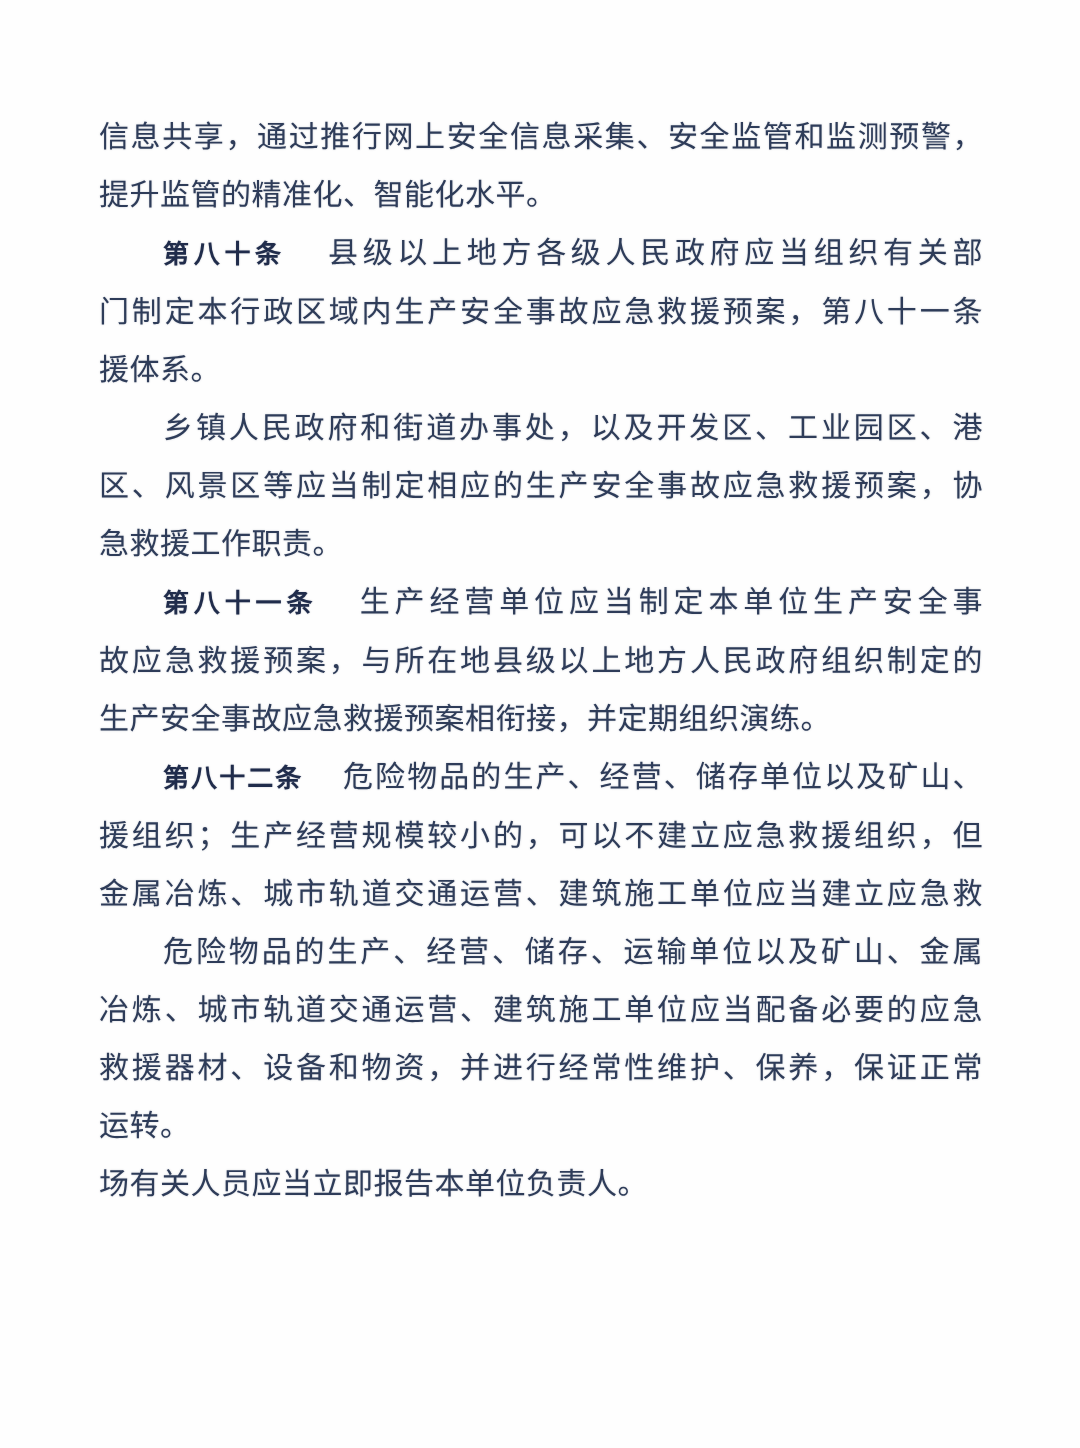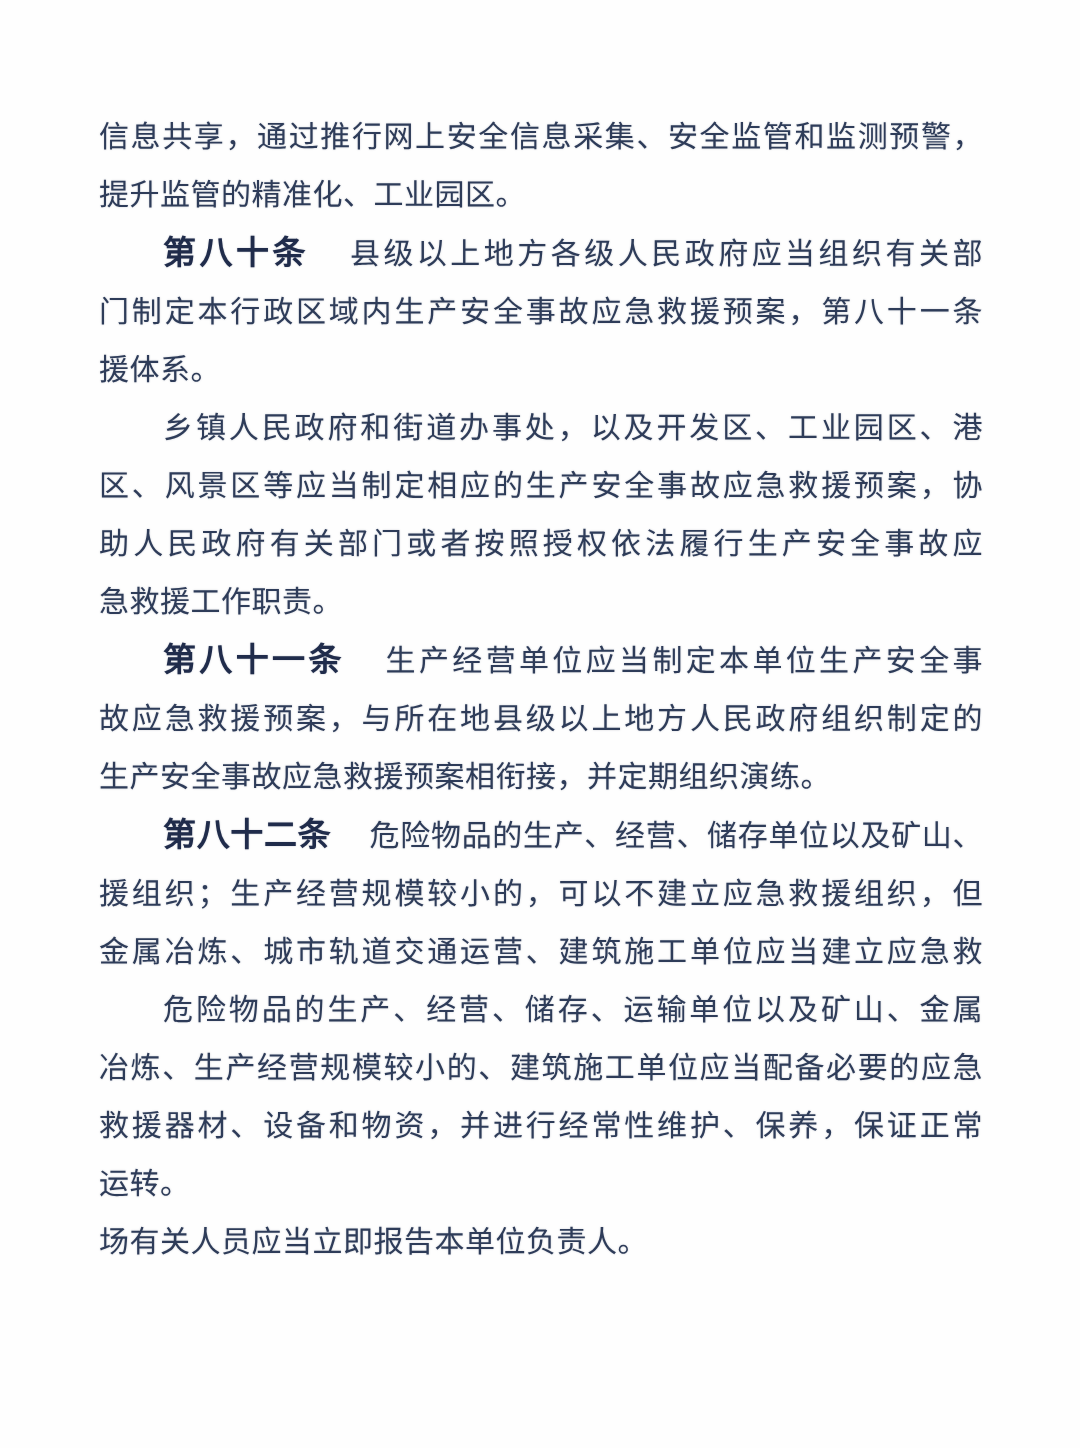--- a/index.html
+++ b/index.html
@@ -34,48 +34,47 @@
   .law-line.full {
     text-align-last: justify;
   }
   
   .law-line.indent {
     padding-left: 64px;
   }
   .article-number {
     font-family: "Liberation Sans", sans-serif;
     font-weight: 700;
-    font-size: 33px;
+    font-size: 26px;
     color: var(--article-color, #202c4b);
     text-shadow: 0 0 1.5px rgba(32, 44, 75, 0.35);
   }
   .article-gap {
     display: inline-block;
     width: 38px;
   }
 </style>
 </head>
 <body>
 
 <div class="page">
   <div class="text-body" id="text-body">
       <div class="law-line full"><span>信息共享，通过推行网上安全信息采集、安全监管和监测预警，</span></div>
-      <div class="law-line"><span>提升监管的精准化、工业园区。</span></div>
+      <div class="law-line"><span>提升监管的精准化、智能化水平。</span></div>
       <div class="law-line full indent"><span class="article-number">第八十条</span><span class="article-gap"></span><span>县级以上地方各级人民政府应当组织有关部</span></div>
       <div class="law-line full"><span>门制定本行政区域内生产安全事故应急救援预案，第八十一条</span></div>
       <div class="law-line"><span>援体系。</span></div>
       <div class="law-line full indent"><span>乡镇人民政府和街道办事处，以及开发区、工业园区、港</span></div>
       <div class="law-line full"><span>区、风景区等应当制定相应的生产安全事故应急救援预案，协</span></div>
-      <div class="law-line full"><span>助人民政府有关部门或者按照授权依法履行生产安全事故应</span></div>
       <div class="law-line"><span>急救援工作职责。</span></div>
       <div class="law-line full indent"><span class="article-number">第八十一条</span><span class="article-gap"></span><span>生产经营单位应当制定本单位生产安全事</span></div>
       <div class="law-line full"><span>故应急救援预案，与所在地县级以上地方人民政府组织制定的</span></div>
       <div class="law-line"><span>生产安全事故应急救援预案相衔接，并定期组织演练。</span></div>
       <div class="law-line full indent"><span class="article-number">第八十二条</span><span class="article-gap"></span><span>危险物品的生产、经营、储存单位以及矿山、</span></div>
       <div class="law-line full"><span>援组织；生产经营规模较小的，可以不建立应急救援组织，但</span></div>
       <div class="law-line full"><span>金属冶炼、城市轨道交通运营、建筑施工单位应当建立应急救</span></div>
       <div class="law-line full indent"><span>危险物品的生产、经营、储存、运输单位以及矿山、金属</span></div>
-      <div class="law-line full"><span>冶炼、生产经营规模较小的、建筑施工单位应当配备必要的应急</span></div>
+      <div class="law-line full"><span>冶炼、城市轨道交通运营、建筑施工单位应当配备必要的应急</span></div>
       <div class="law-line full"><span>救援器材、设备和物资，并进行经常性维护、保养，保证正常</span></div>
       <div class="law-line"><span>运转。</span></div>
       <div class="law-line"><span>场有关人员应当立即报告本单位负责人。</span></div>
     </div>
 </div>
 
 </body></html>

